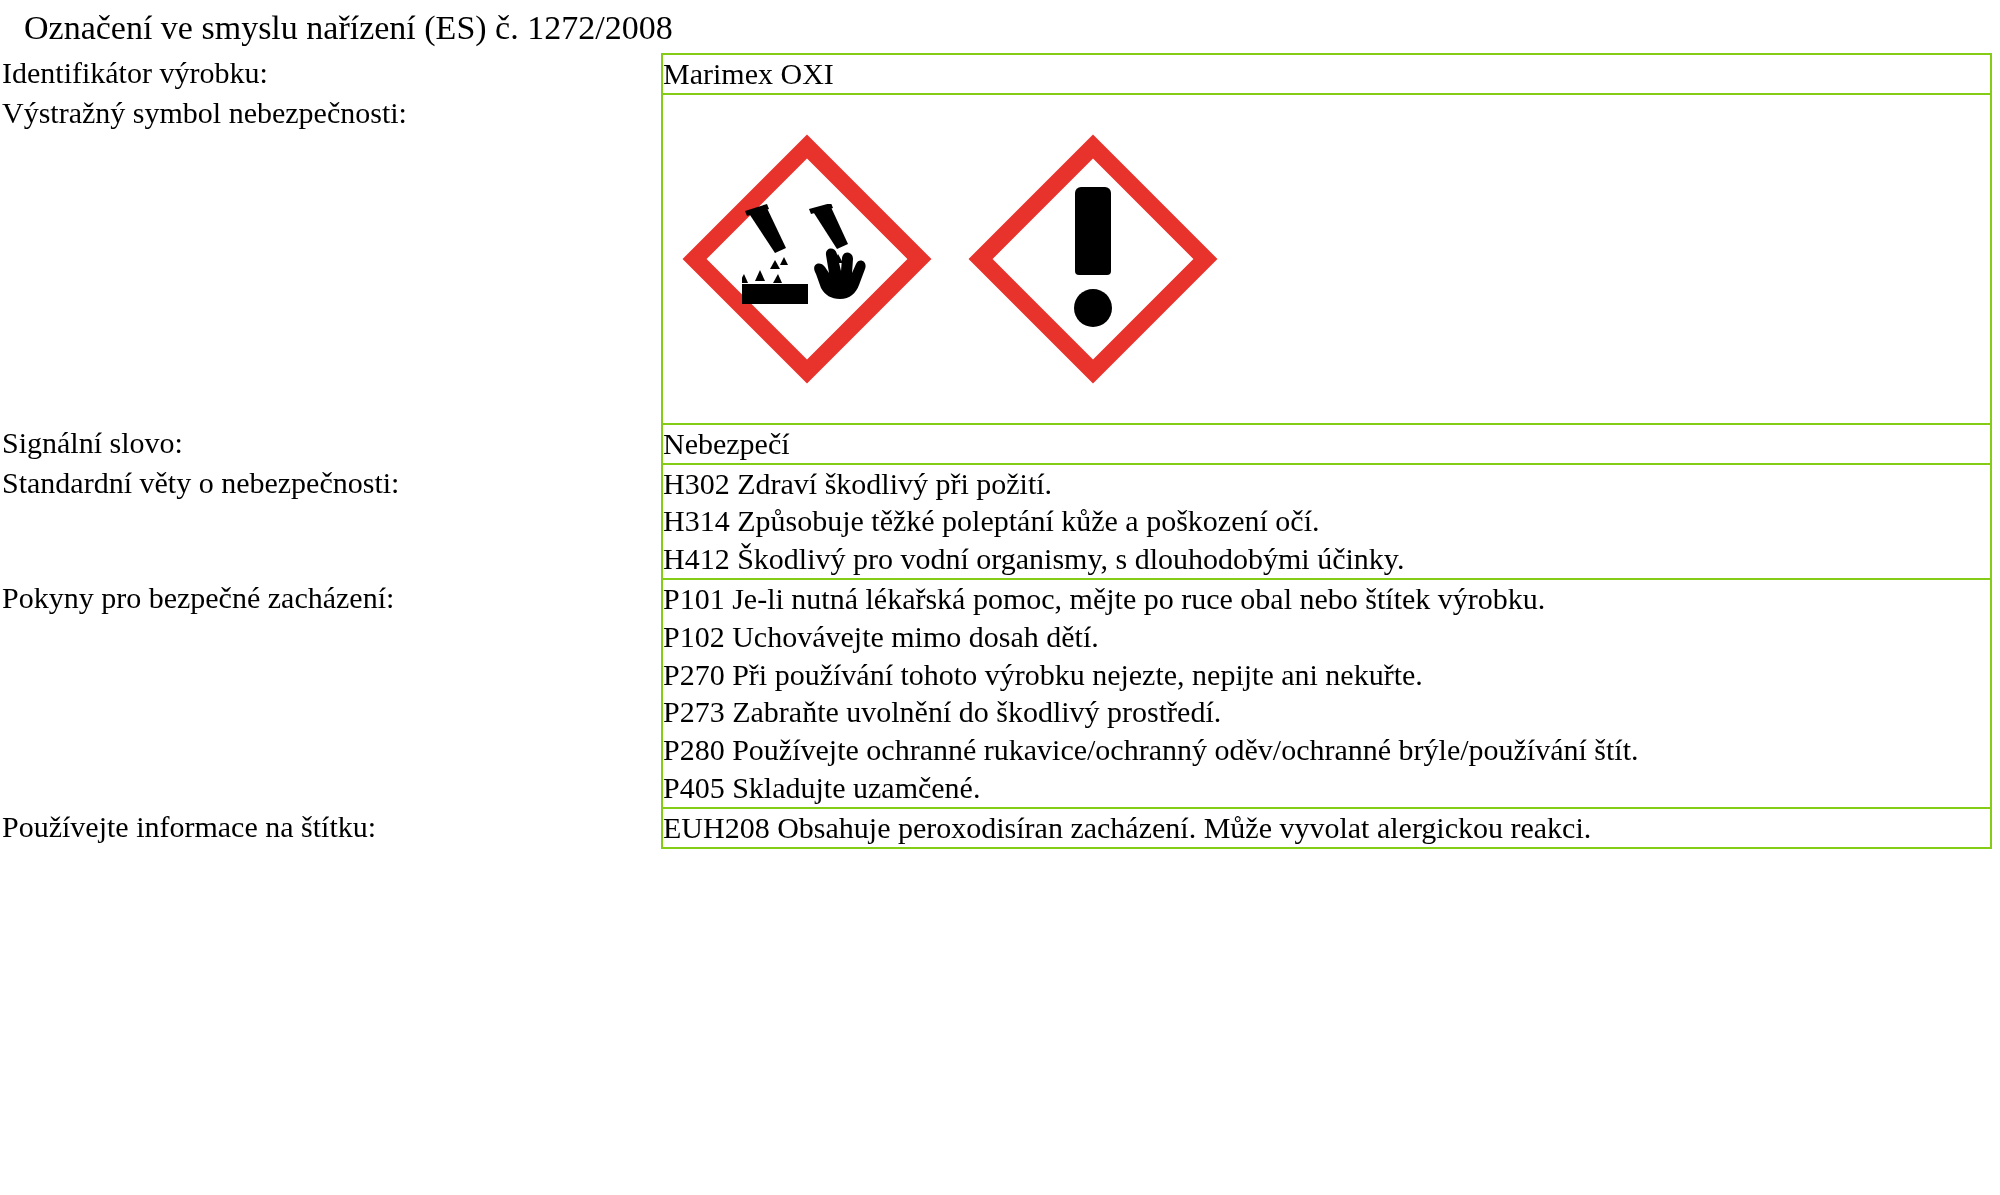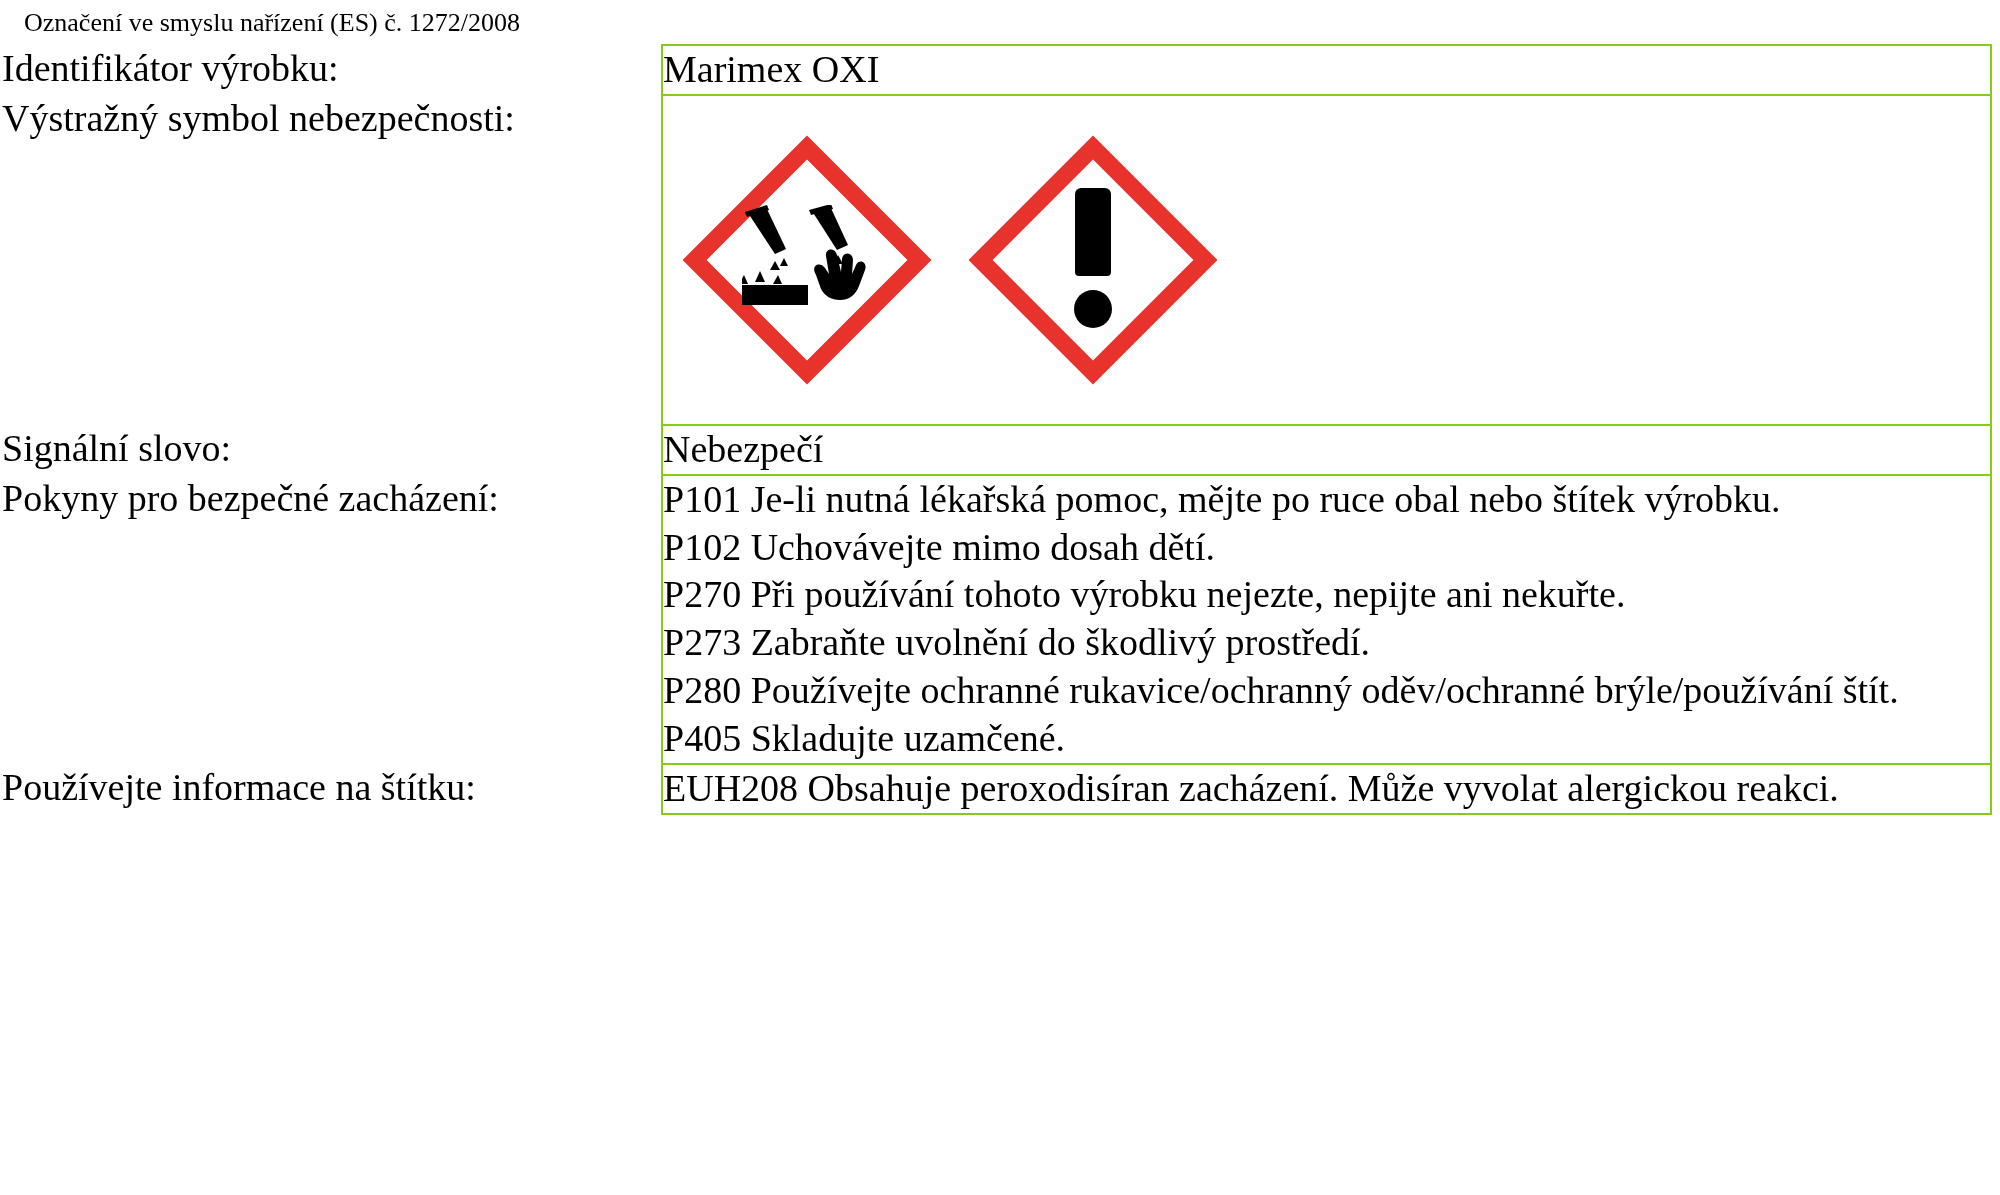--- a/index.html
+++ b/index.html
@@ -12,35 +12,35 @@
     font-family: "Liberation Serif", serif;
     color: #000000;
     overflow: hidden;
   }
   .page {
     position: relative;
     width: 2000px; height: 1195px;
     padding: 0;
   }
   .doc-title {
-    font-size: 26px;
+    font-size: 34px;
     line-height: 1.15;
     padding: 8px 0 6px 24px;
     white-space: nowrap;
   }
   table.label-table {
     border-collapse: collapse;
     width: 1990px;
     margin-left: 2px;
     table-layout: fixed;
   }
   table.label-table td {
     vertical-align: top;
     padding: 0;
-    font-size: 38px;
+    font-size: 30px;
     line-height: 1.26;
   }
   
   td.lbl {
     width: 660px;
     border: none;
     padding: 2px 10px 2px 38px;
     white-space: nowrap;
   }
   
@@ -183,20 +183,30 @@
 
           </div>
         </td>
       </tr>
 
       <tr>
         <td class="lbl">Signální slovo:</td>
         <td class="val">Nebezpečí</td>
       </tr>
 
+      <tr>
+        <td class="lbl">Standardní věty o nebezpečnosti:</td>
+        <td class="val">
+          <div class="lines">
+            <div>H302 Zdraví škodlivý při požití.</div>
+            <div>H314 Způsobuje těžké poleptání kůže a poškození očí.</div>
+            <div>H412 Škodlivý pro vodní organismy, s dlouhodobými účinky.</div>
+          </div>
+        </td>
+      </tr>
 
       <tr>
         <td class="lbl">Pokyny pro bezpečné zacházení:</td>
         <td class="val">
           <div class="lines">
             <div class="wrapline">P101 Je-li nutná lékařská pomoc, mějte po ruce obal nebo štítek výrobku.</div>
             <div>P102 Uchovávejte mimo dosah dětí.</div>
             <div>P270 Při používání tohoto výrobku nejezte, nepijte ani nekuřte.</div>
             <div>P273 Zabraňte uvolnění do škodlivý prostředí.</div>
             <div class="wrapline">P280 Používejte ochranné rukavice/ochranný oděv/ochranné brýle/používání štít.</div>

